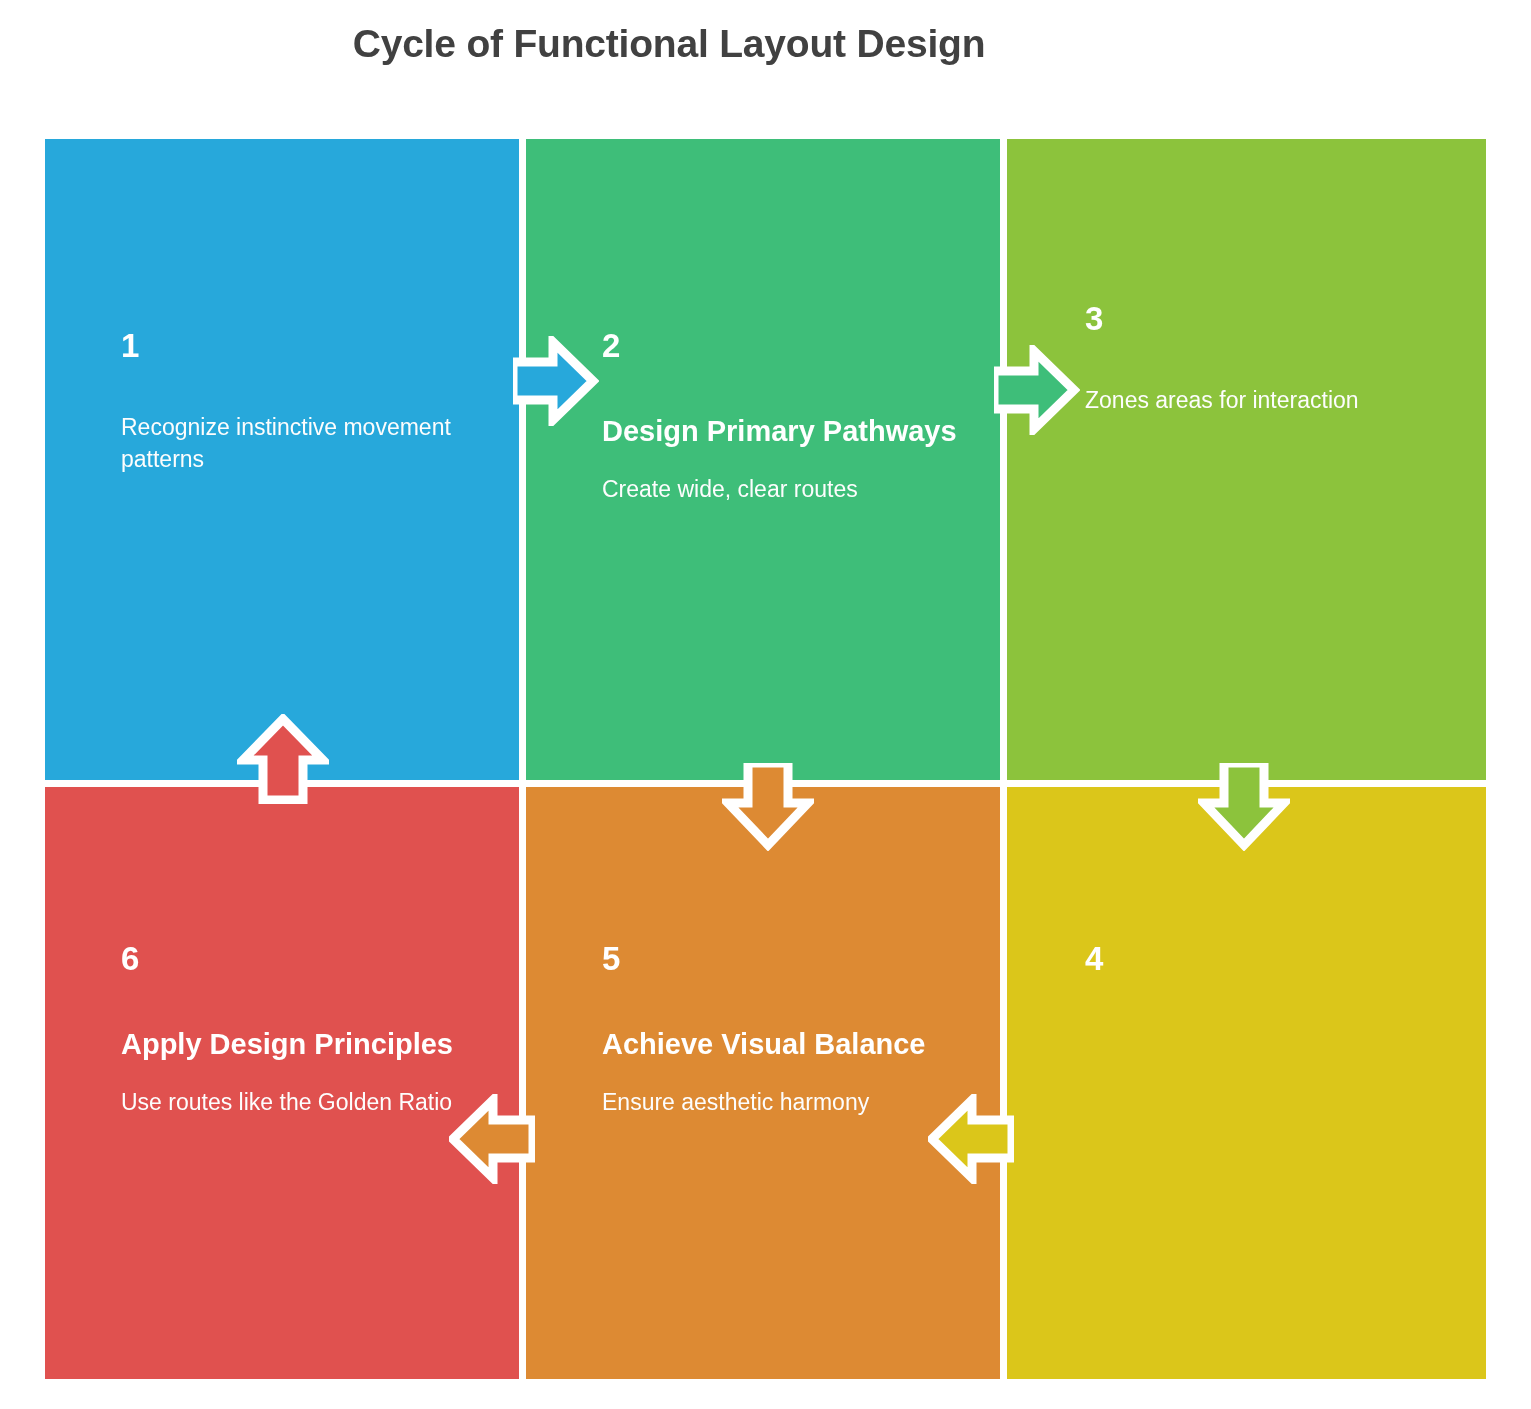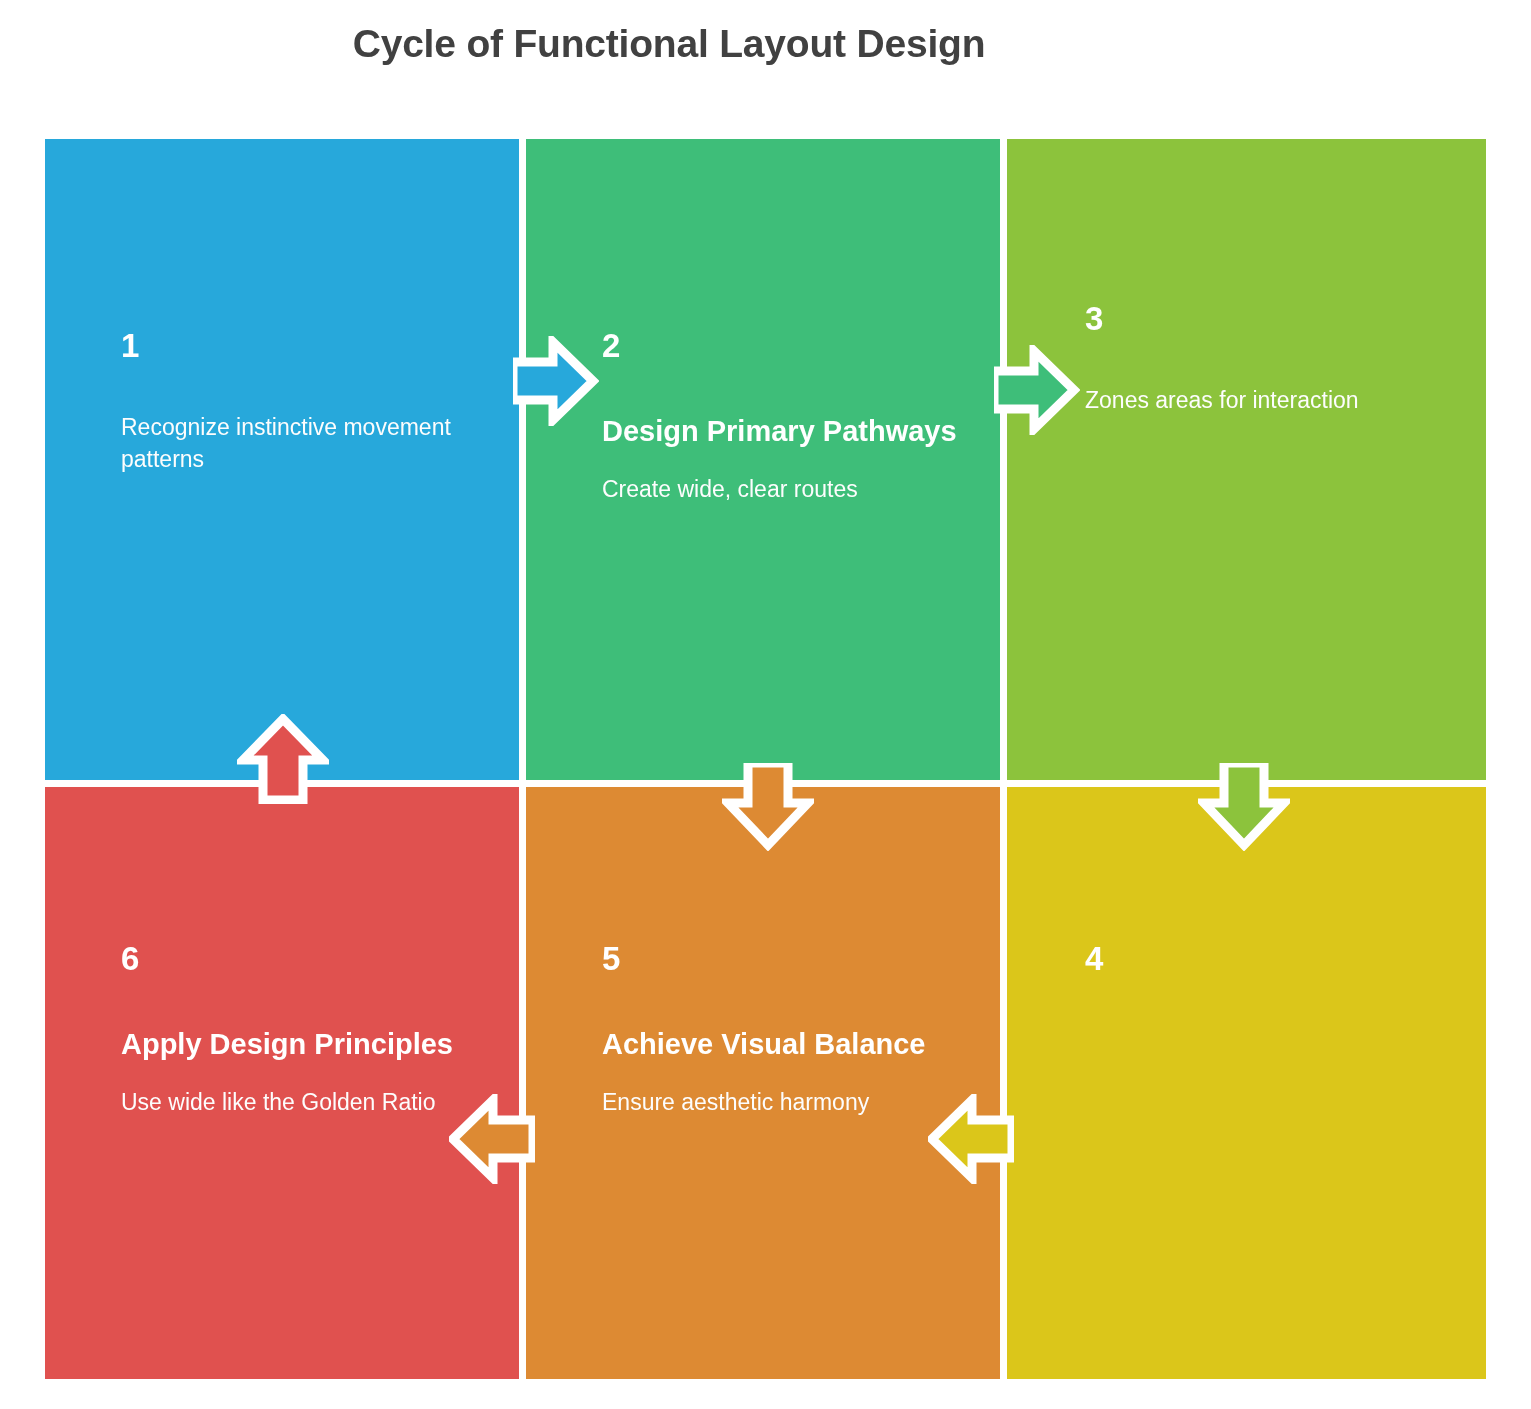--- a/index.html
+++ b/index.html
@@ -129,21 +129,21 @@
       <div class="cell-inner" style="left:78px;right:60px;">
         <div class="num">3</div>
         <div class="desc">Zones areas for interaction</div>
       </div>
     </div>
 
     <div class="cell row1 col0" style="background:#e0514f;">
       <div class="cell-inner">
         <div class="num">6</div>
         <div class="heading">Apply Design Principles</div>
-        <div class="desc">Use wide like the Golden Ratio</div>
+        <div class="desc">Use routes like the Golden Ratio</div>
       </div>
     </div>
 
     <div class="cell row1 col1" style="background:#dd8a33;">
       <div class="cell-inner">
         <div class="num">5</div>
         <div class="heading">Achieve Visual Balance</div>
         <div class="desc">Ensure aesthetic harmony</div>
       </div>
     </div>

